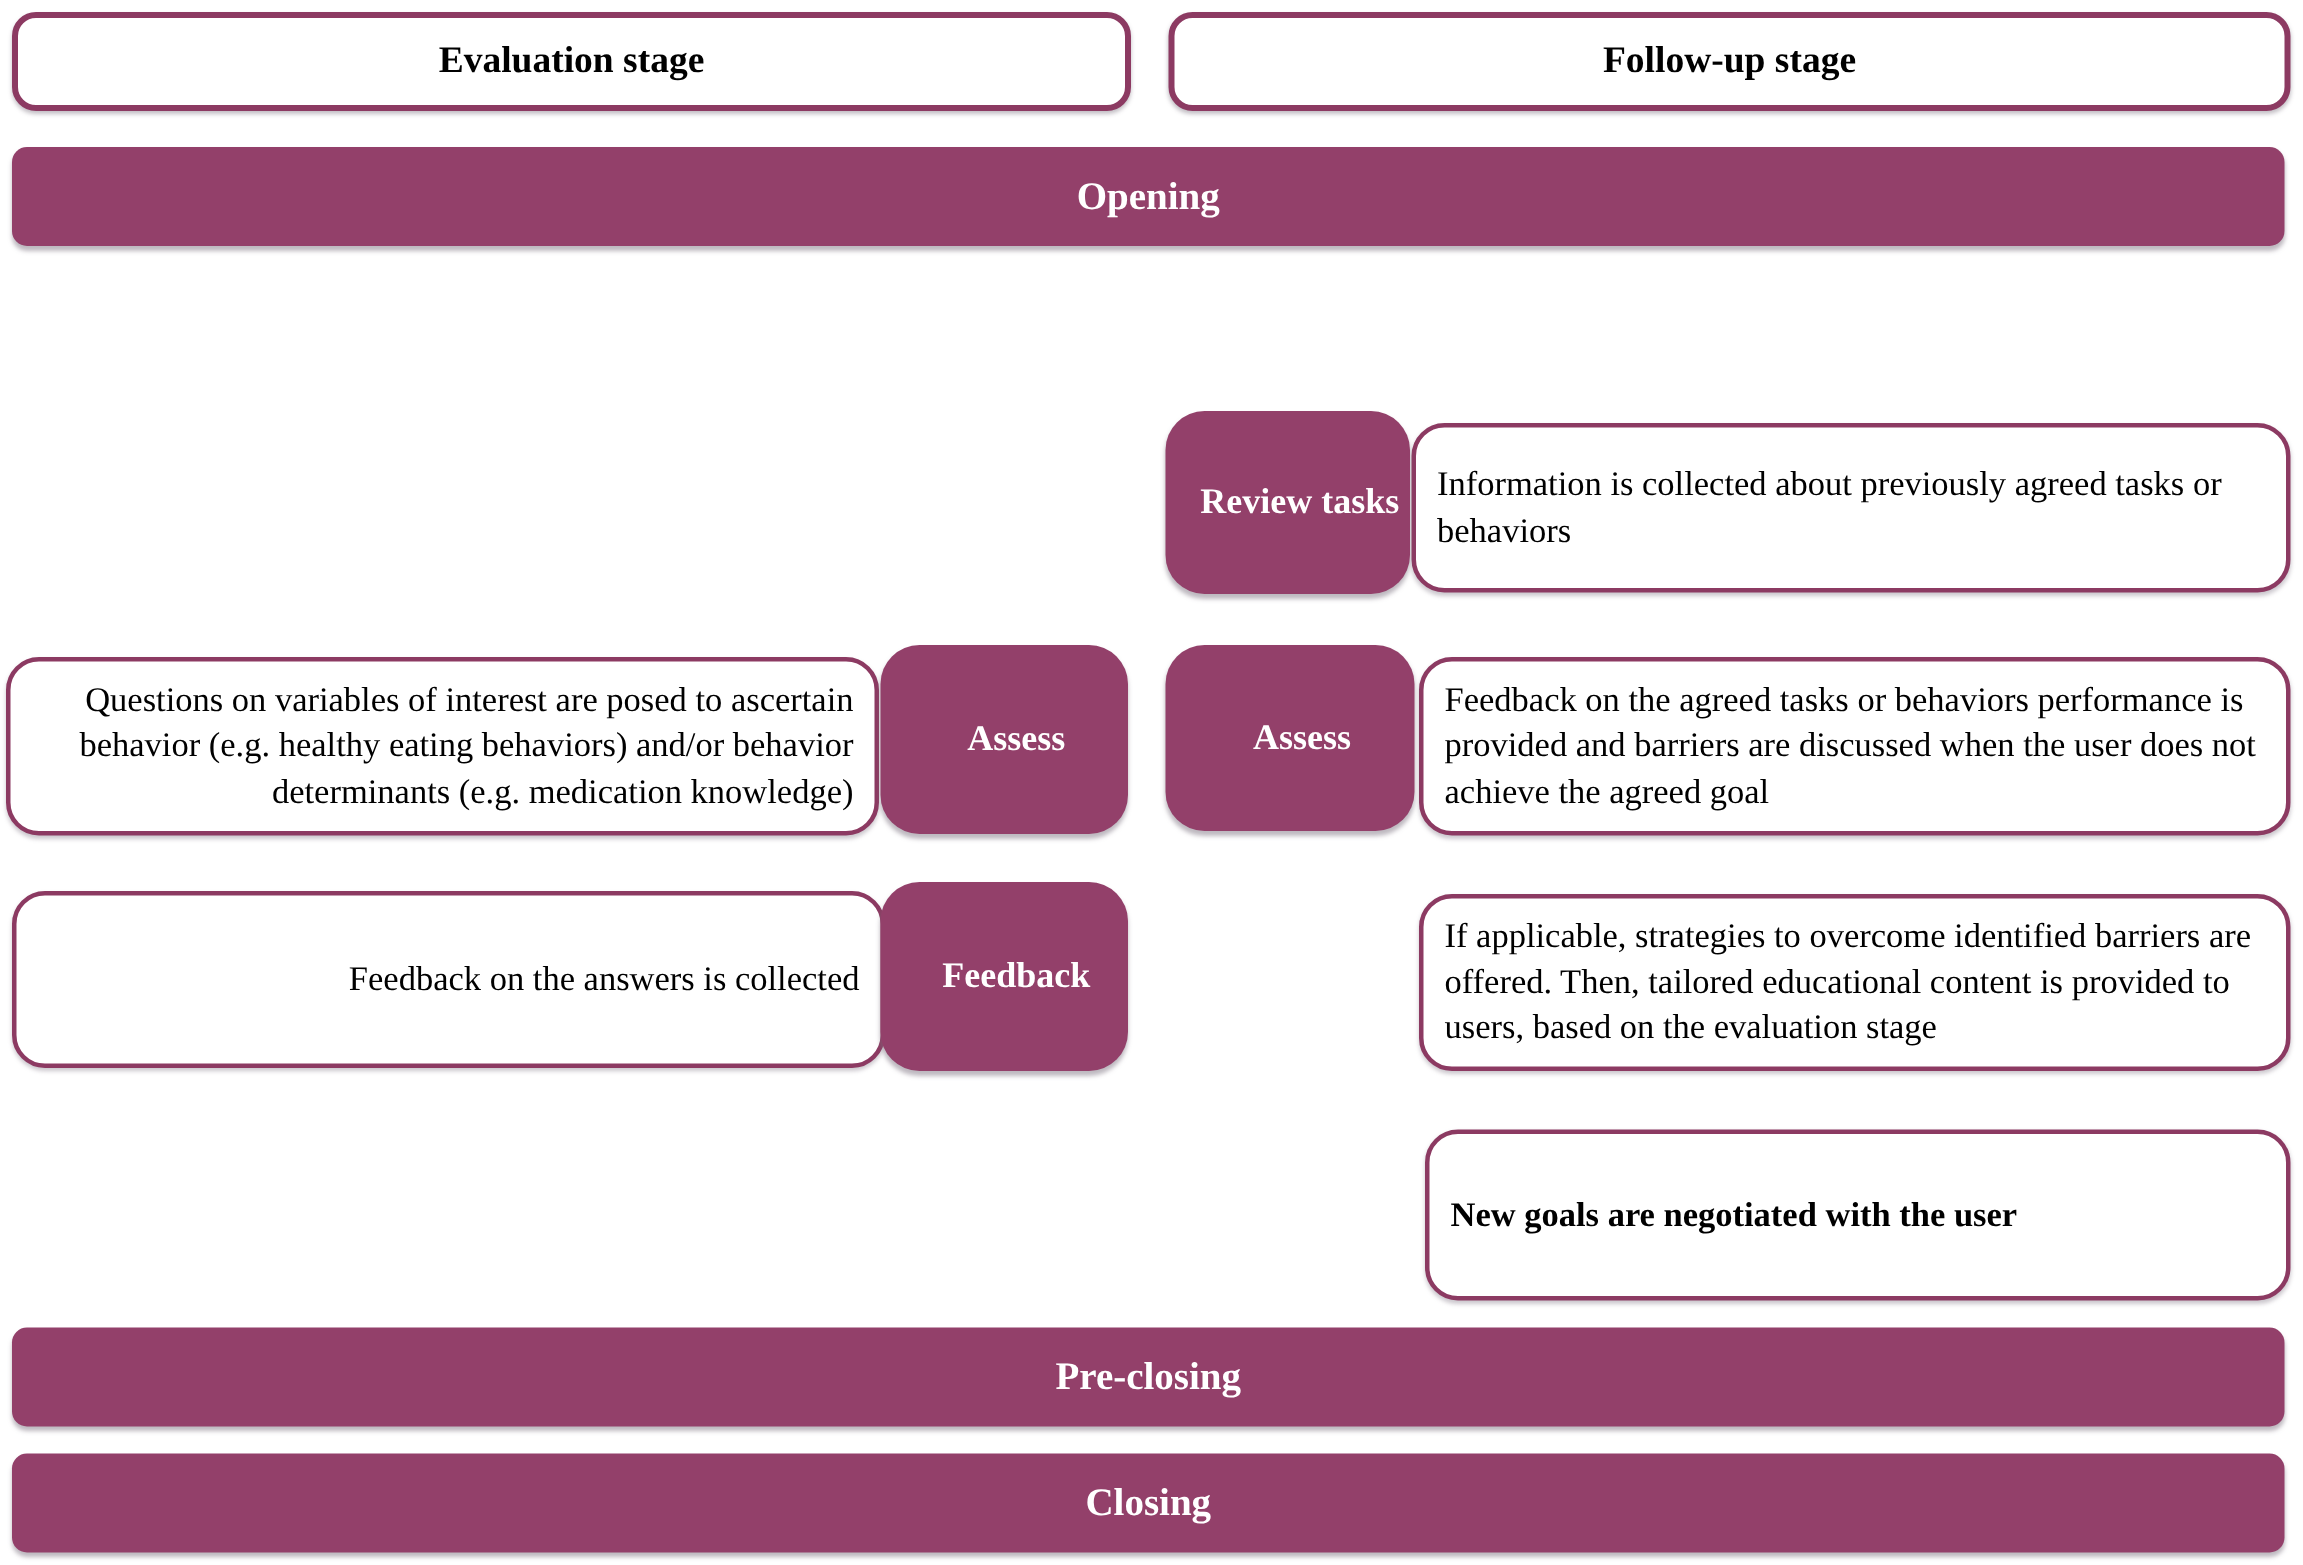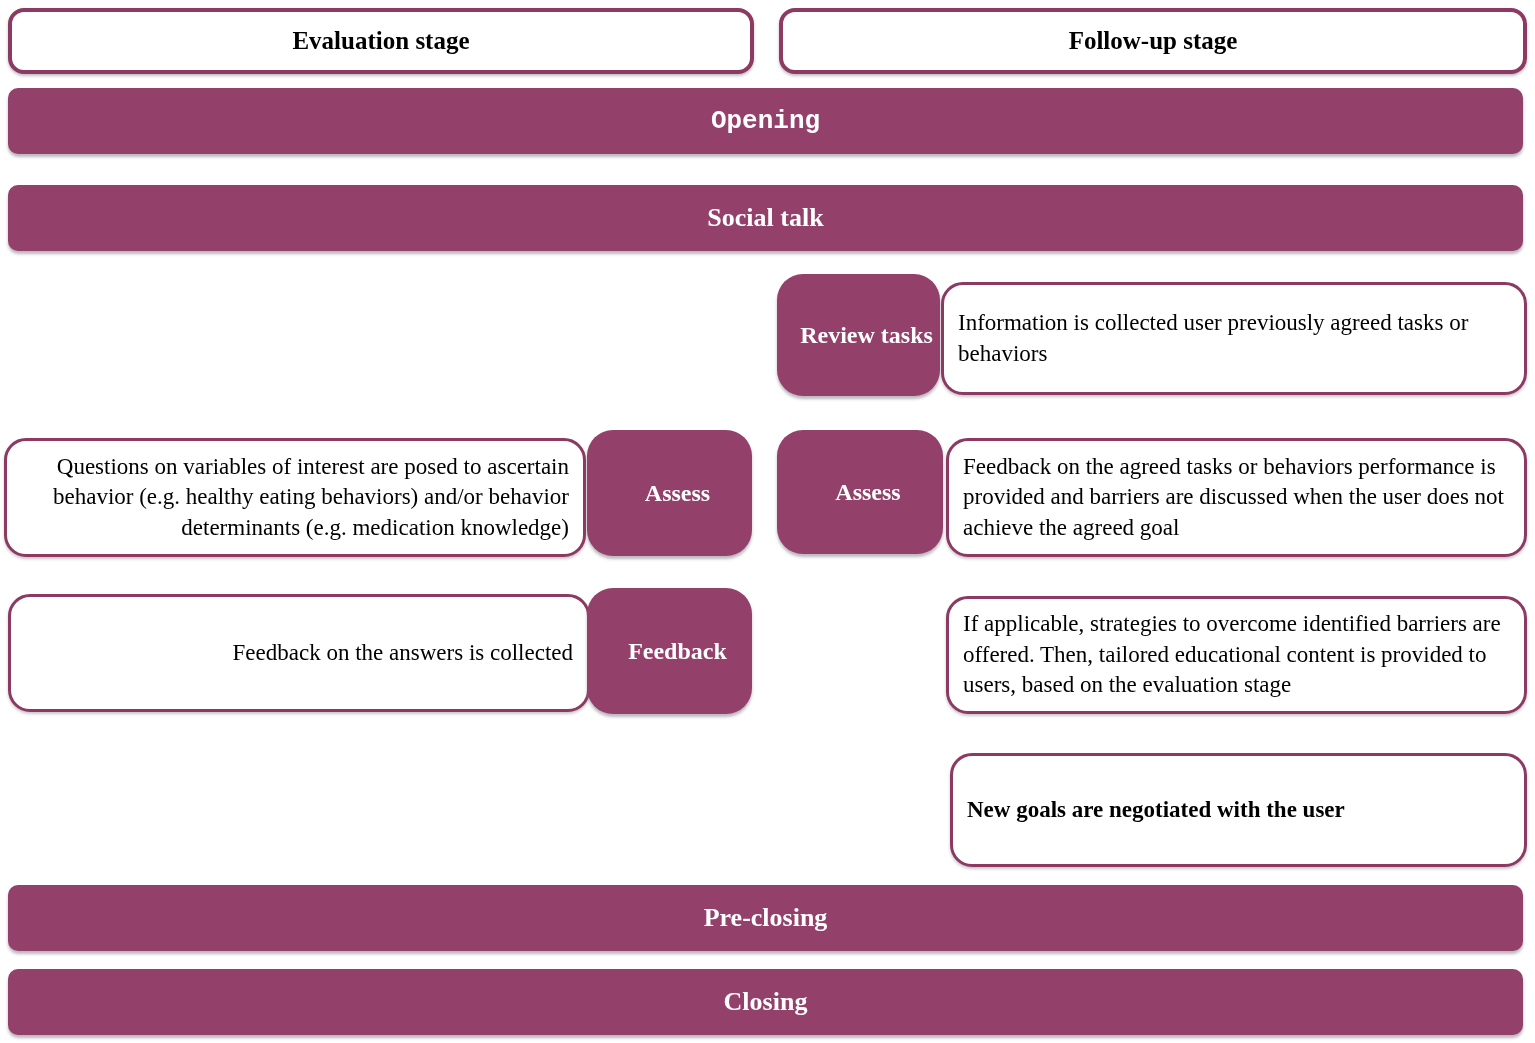--- a/index.html
+++ b/index.html
@@ -47,21 +47,21 @@
     background: var(--fill);
     border-radius: 10px;
     display: flex;
     align-items: center;
     justify-content: center;
     color: var(--label-text);
     font-weight: bold;
     font-size: 26px;
     box-shadow: 0 3px 3px rgba(125, 115, 130, 0.5);
   }
-  .bar.opening     { top: 88px; font-family: Liberation Mono, monospace; }
+  .bar.opening     { top: 98px; }
   .bar.social      { top: 185px; }
   .bar.preclosing  { top: 885px; }
   .bar.closing     { top: 969px; }
 
   
   .step-label {
     position: absolute;
     background: var(--fill);
     border-radius: 26px;
     display: flex;
@@ -112,24 +112,23 @@
 </style>
 </head>
 <body>
 
 <div class="canvas">
 
   <div class="stage-header eval">Evaluation stage</div>
   <div class="stage-header follow">Follow-up stage</div>
 
   <div class="bar opening">Opening</div>
-  <div class="bar social">Social talk</div>
 
   <div class="step-label review-label">Review tasks</div>
-  <div class="step-desc align-left review-desc">Information is collected user previously agreed tasks or behaviors</div>
+  <div class="step-desc align-left review-desc">Information is collected about previously agreed tasks or behaviors</div>
 
   <div class="step-desc align-right assess-eval-desc">Questions on variables of interest are posed to ascertain behavior (e.g. healthy eating behaviors) and/or behavior determinants (e.g. medication knowledge)</div>
   <div class="step-label assess-eval-label">Assess</div>
   <div class="step-label assess-fu-label">Assess</div>
   <div class="step-desc align-left assess-fu-desc">Feedback on the agreed tasks or behaviors performance is provided and barriers are discussed when the user does not achieve the agreed goal</div>
 
   <div class="step-desc align-right feedback-desc">Feedback on the answers is collected</div>
   <div class="step-label feedback-label">Feedback</div>
   <div class="step-desc align-left counseling-desc">If applicable, strategies to overcome identified barriers are offered. Then, tailored educational content is provided to users, based on the evaluation stage</div>
 

